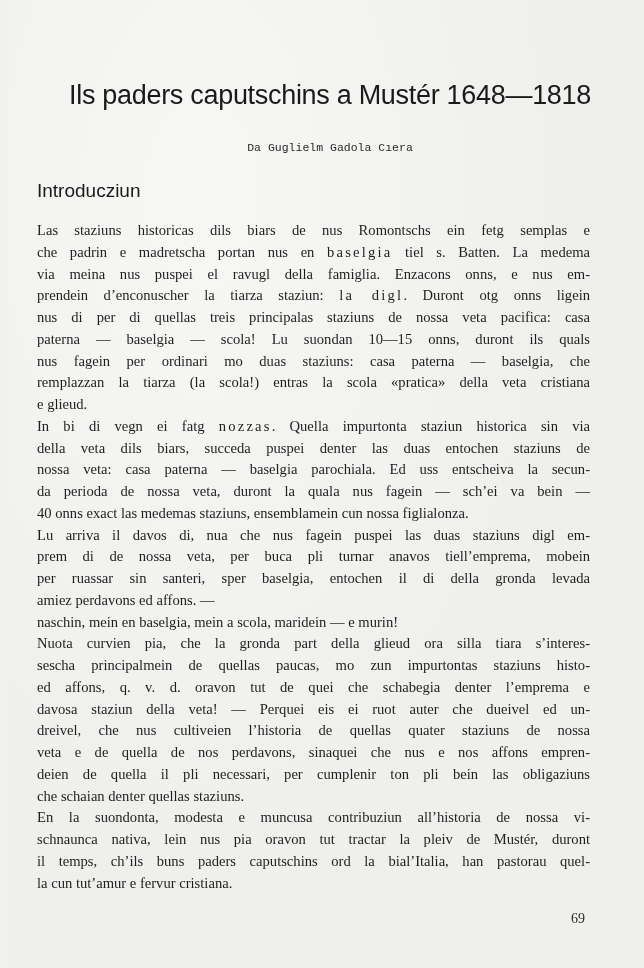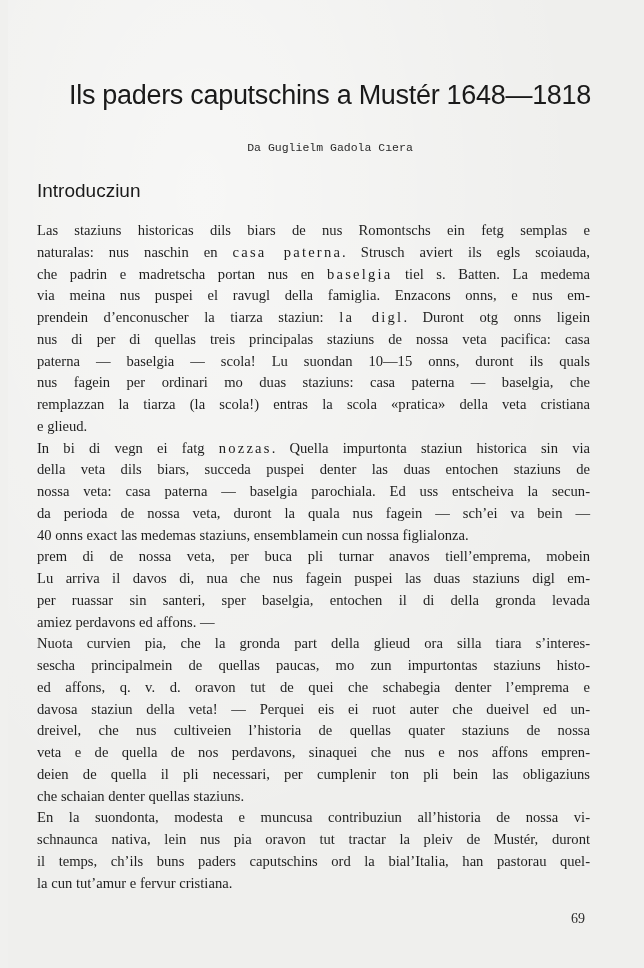--- a/index.html
+++ b/index.html
@@ -88,38 +88,38 @@
   </style>
 </head>
 <body>
 
 <div class="page">
   <h1 class="title">Ils paders caputschins a Mustér 1648—1818</h1>
   <div class="author">Da Guglielm Gadola Cıera</div>
   <h2 class="section-head">Introducziun</h2>
   <div class="body-text" id="body-text">
       <span class="line"><span>Las staziuns historicas dils biars de nus Romontschs ein fetg semplas e</span></span>
-      <span class="line"><span>naturalas: nus naschin en </span><span class="spaced">casa paterna</span><span>. Strusch aviert ils egls scoiauda,</span></span>
       <span class="line"><span>che padrin e madretscha portan nus en </span><span class="spaced">baselgia</span><span> tiel s. Batten. La medema</span></span>
       <span class="line"><span>via meina nus puspei el ravugl della famiglia. Enzacons onns, e nus em-</span></span>
       <span class="line"><span>prendein d’enconuscher la tiarza staziun: </span><span class="spaced">la digl</span><span>. Duront otg onns ligein</span></span>
       <span class="line"><span>nus di per di quellas treis principalas staziuns de nossa veta pacifica: casa</span></span>
       <span class="line"><span>paterna — baselgia — scola! Lu suondan 10—15 onns, duront ils quals</span></span>
       <span class="line"><span>nus fagein per ordinari mo duas staziuns: casa paterna — baselgia, che</span></span>
       <span class="line"><span>remplazzan la tiarza (la scola!) entras la scola «pratica» della veta cristiana</span></span>
       <span class="line last"><span>e glieud.</span></span>
       <span class="line"><span>In bi di vegn ei fatg </span><span class="spaced">nozzas</span><span>. Quella impurtonta staziun historica sin via</span></span>
       <span class="line"><span>della veta dils biars, succeda puspei denter las duas entochen staziuns de</span></span>
       <span class="line"><span>nossa veta: casa paterna — baselgia parochiala. Ed uss entscheiva la secun-</span></span>
       <span class="line"><span>da perioda de nossa veta, duront la quala nus fagein — sch’ei va bein —</span></span>
       <span class="line last"><span>40 onns exact las medemas staziuns, ensemblamein cun nossa figlialonza.</span></span>
+      <span class="line"><span>Lu arriva il davos di, nua che nus fagein puspei las duas staziuns digl em-</span></span>
       <span class="line"><span>prem di de nossa veta, per buca pli turnar anavos tiell’emprema, mobein</span></span>
-      <span class="line"><span>Lu arriva il davos di, nua che nus fagein puspei las duas staziuns digl em-</span></span>
       <span class="line"><span>per ruassar sin santeri, sper baselgia, entochen il di della gronda levada</span></span>
       <span class="line last"><span>amiez perdavons ed affons. —</span></span>
+      <span class="line last"><span>naschin, mein en baselgia, mein a scola, maridein — e murin!</span></span>
       <span class="line"><span>Nuota curvien pia, che la gronda part della glieud ora silla tiara s’interes-</span></span>
       <span class="line"><span>sescha principalmein de quellas paucas, mo zun impurtontas staziuns histo-</span></span>
       <span class="line"><span>ed affons, q. v. d. oravon tut de quei che schabegia denter l’emprema e</span></span>
       <span class="line"><span>davosa staziun della veta! — Perquei eis ei ruot auter che dueivel ed un-</span></span>
       <span class="line"><span>dreivel, che nus cultiveien l’historia de quellas quater staziuns de nossa</span></span>
       <span class="line"><span>veta e de quella de nos perdavons, sinaquei che nus e nos affons empren-</span></span>
       <span class="line"><span>deien de quella il pli necessari, per cumplenir ton pli bein las obligaziuns</span></span>
       <span class="line last"><span>che schaian denter quellas staziuns.</span></span>
       <span class="line"><span>En la suondonta, modesta e muncusa contribuziun all’historia de nossa vi-</span></span>
       <span class="line"><span>schnaunca nativa, lein nus pia oravon tut tractar la pleiv de Mustér, duront</span></span>

